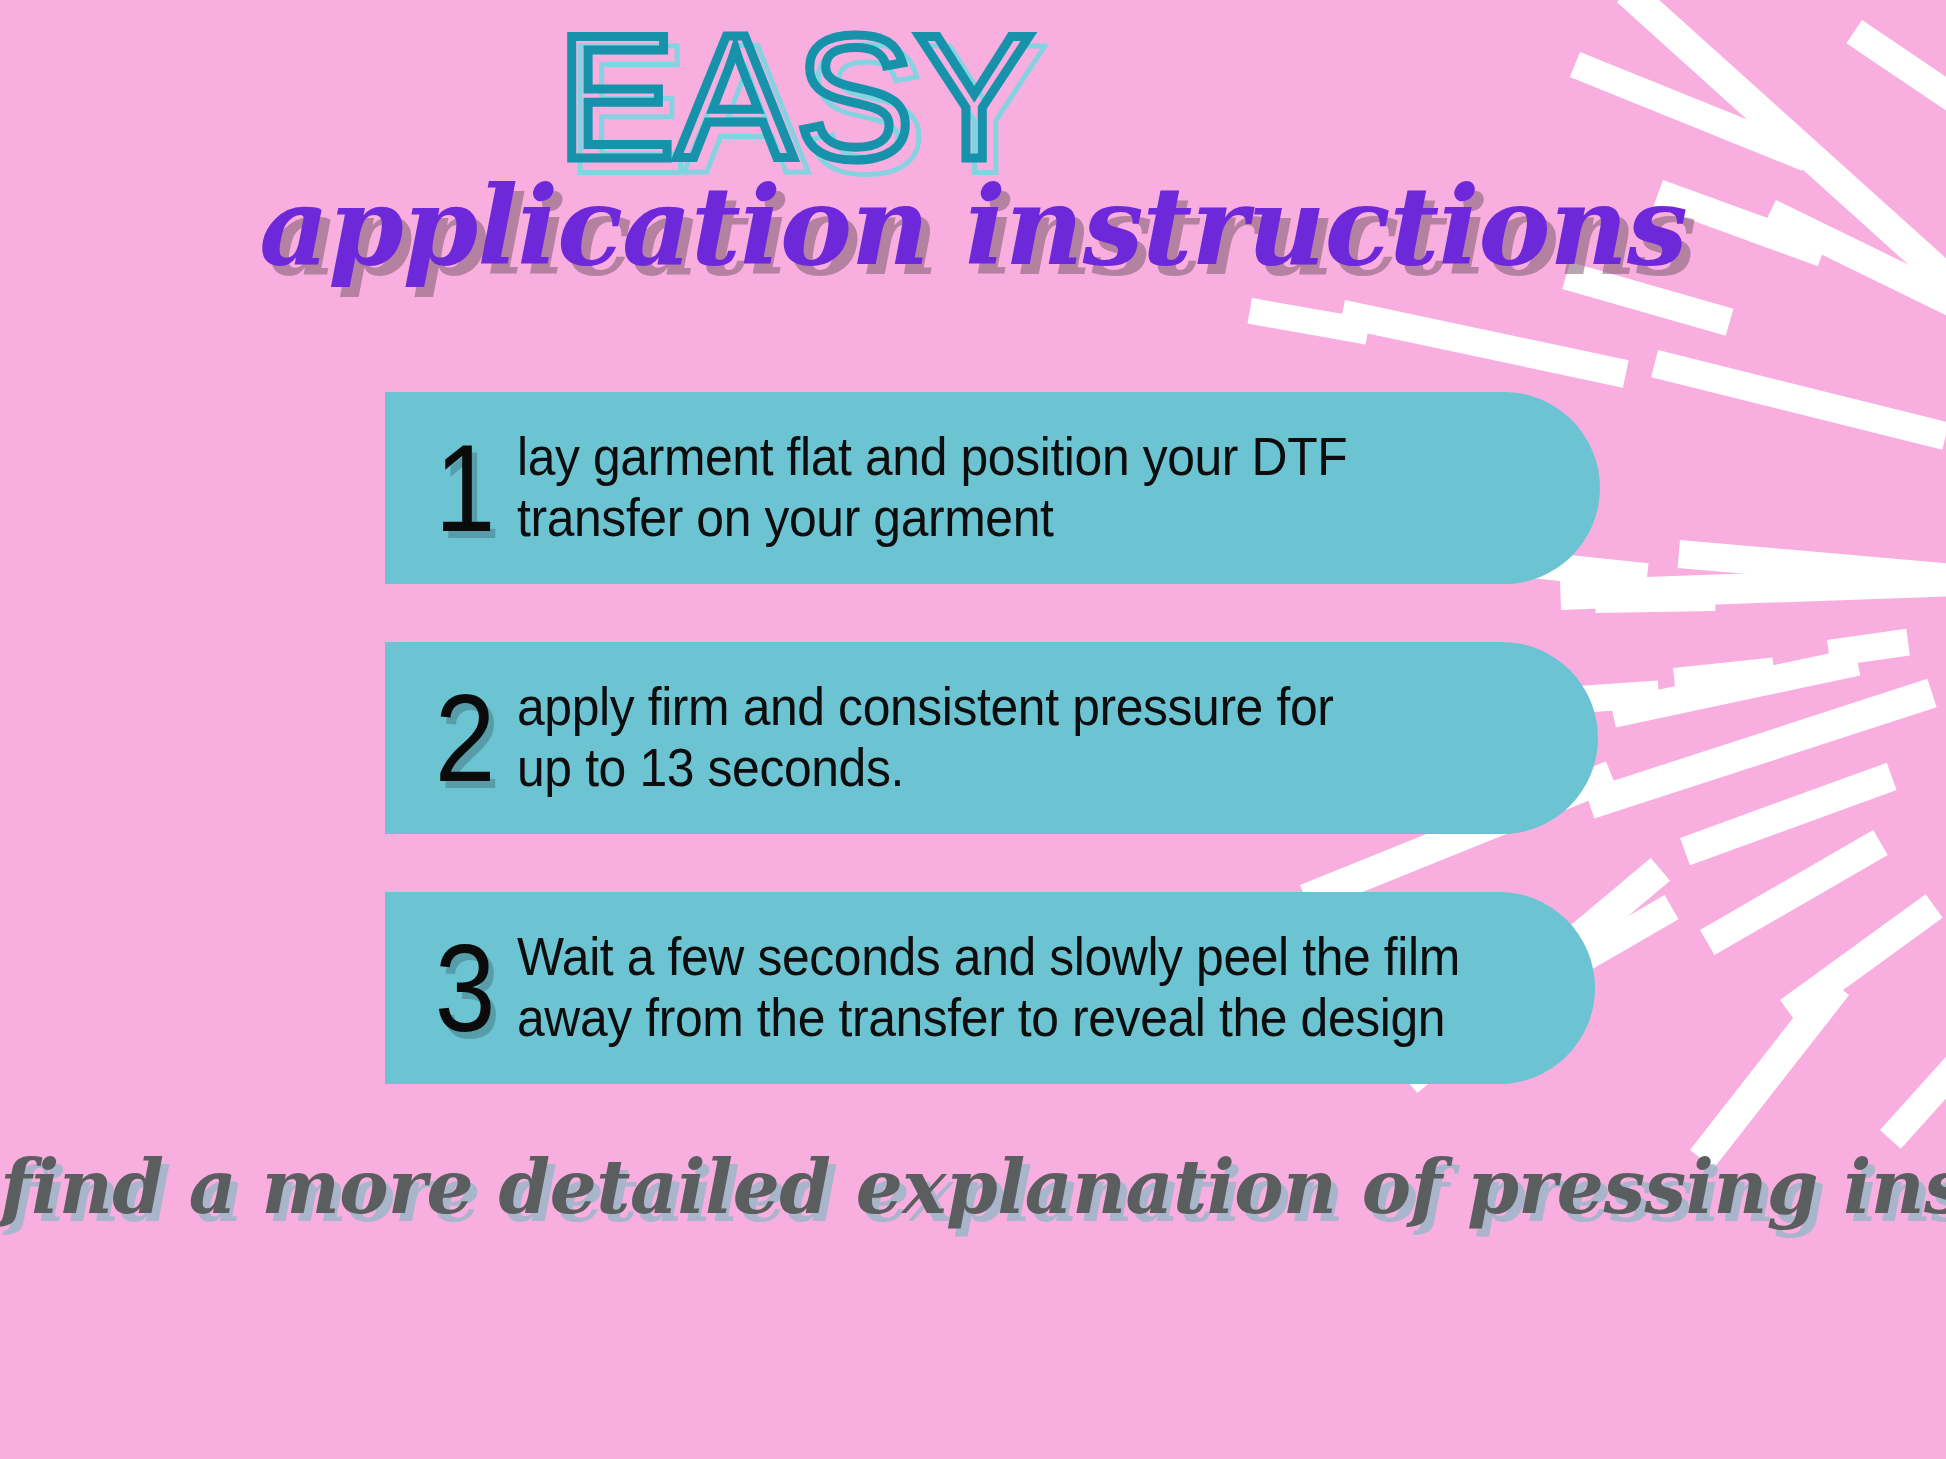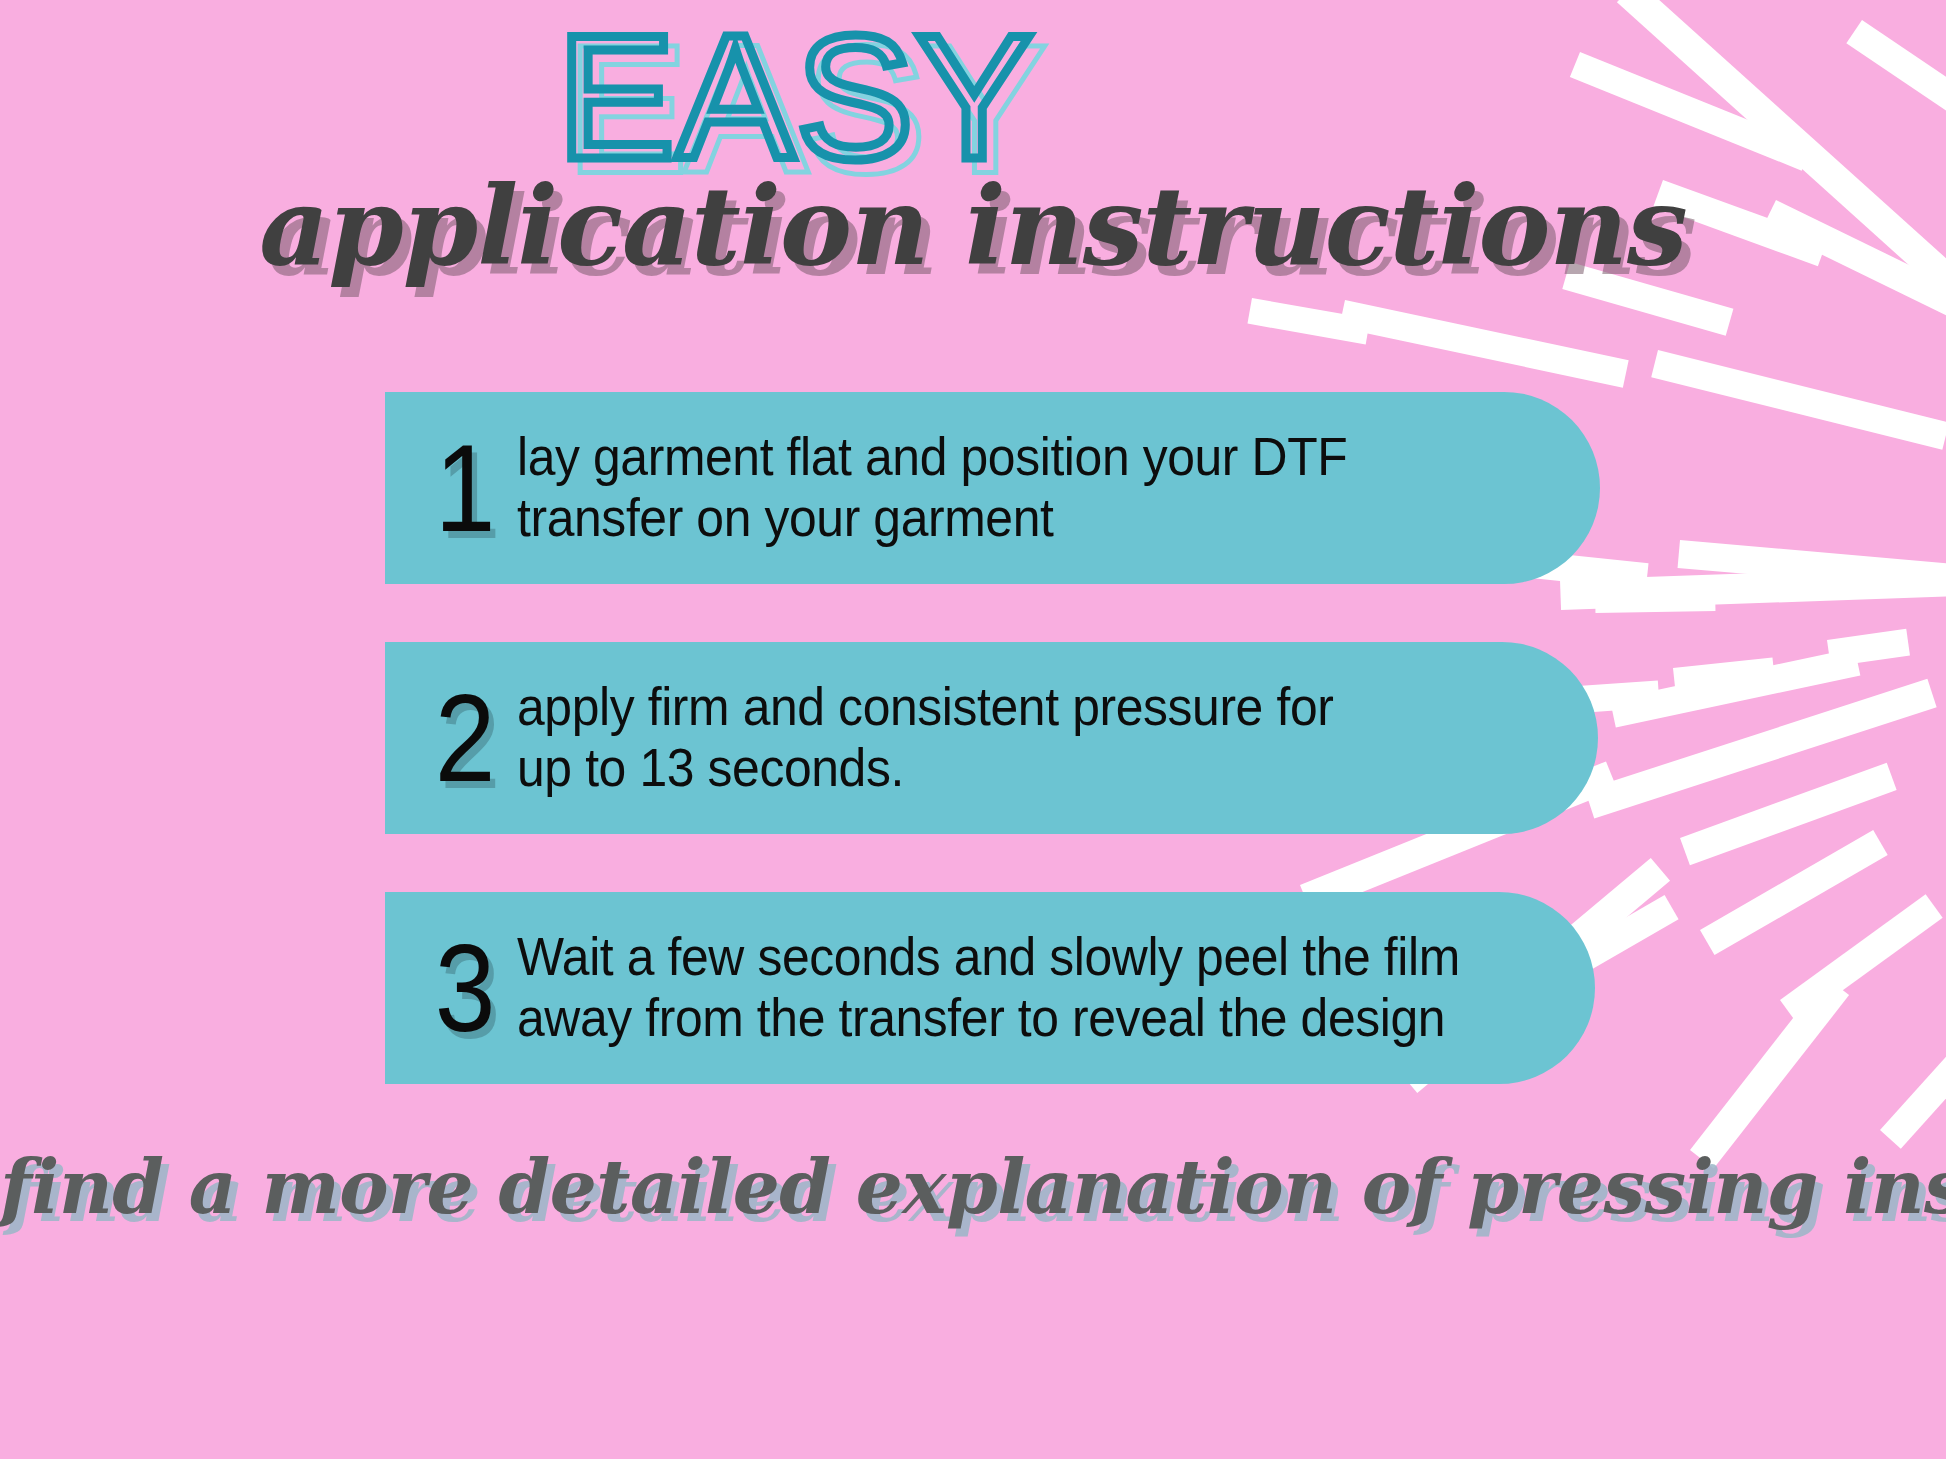--- a/index.html
+++ b/index.html
@@ -83,21 +83,21 @@
     width: 1946px;
     text-align: center;
   }
   .script-title {
     display: inline-block;
     font-family: "DejaVu Serif", serif;
     font-style: italic;
     font-weight: bold;
     font-size: 108px;
     line-height: 1.08;
-    color: #404040;
+    color: #6d28d9;
     letter-spacing: -1px;
     text-shadow: 9px 10px 0 rgba(123, 92, 110, 0.55);
     white-space: nowrap;
   }
 
   
   .pill {
     position: absolute;
     left: 385px;
     background: #6cc4d2;

